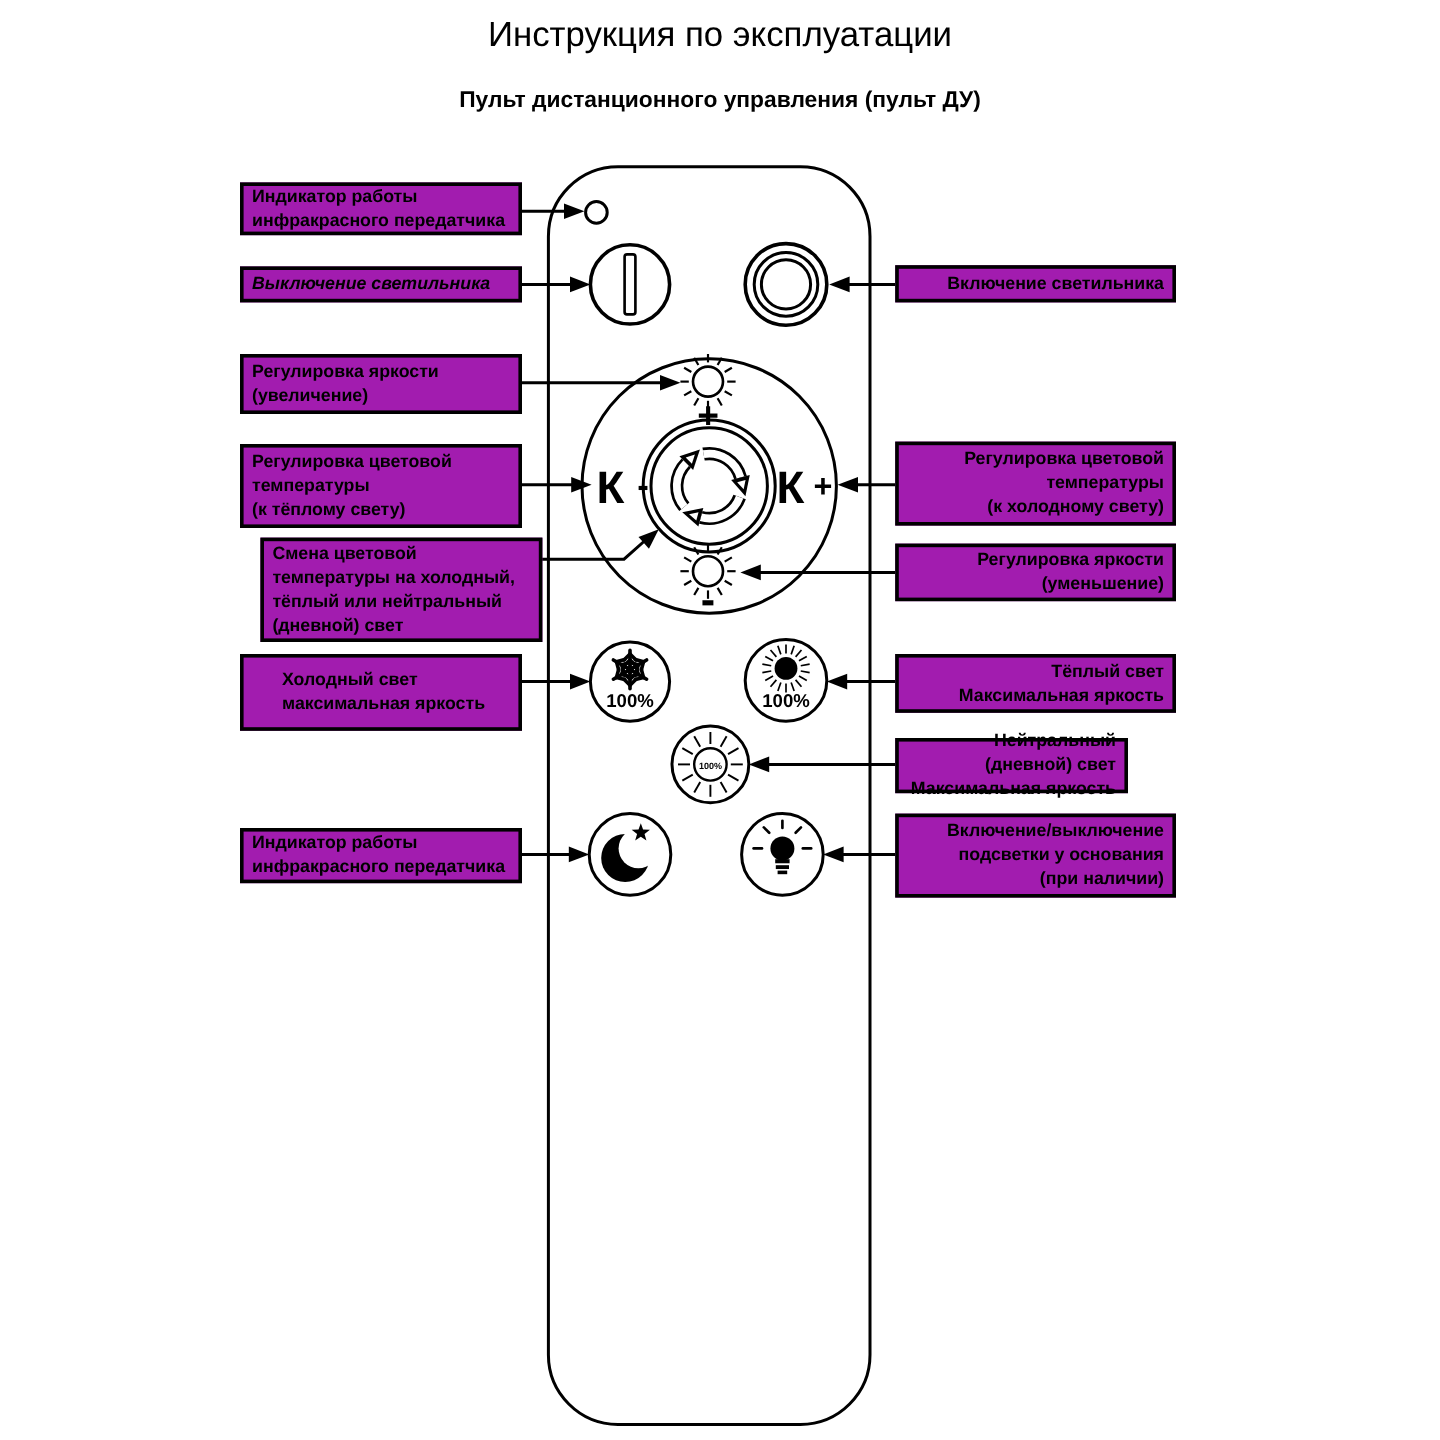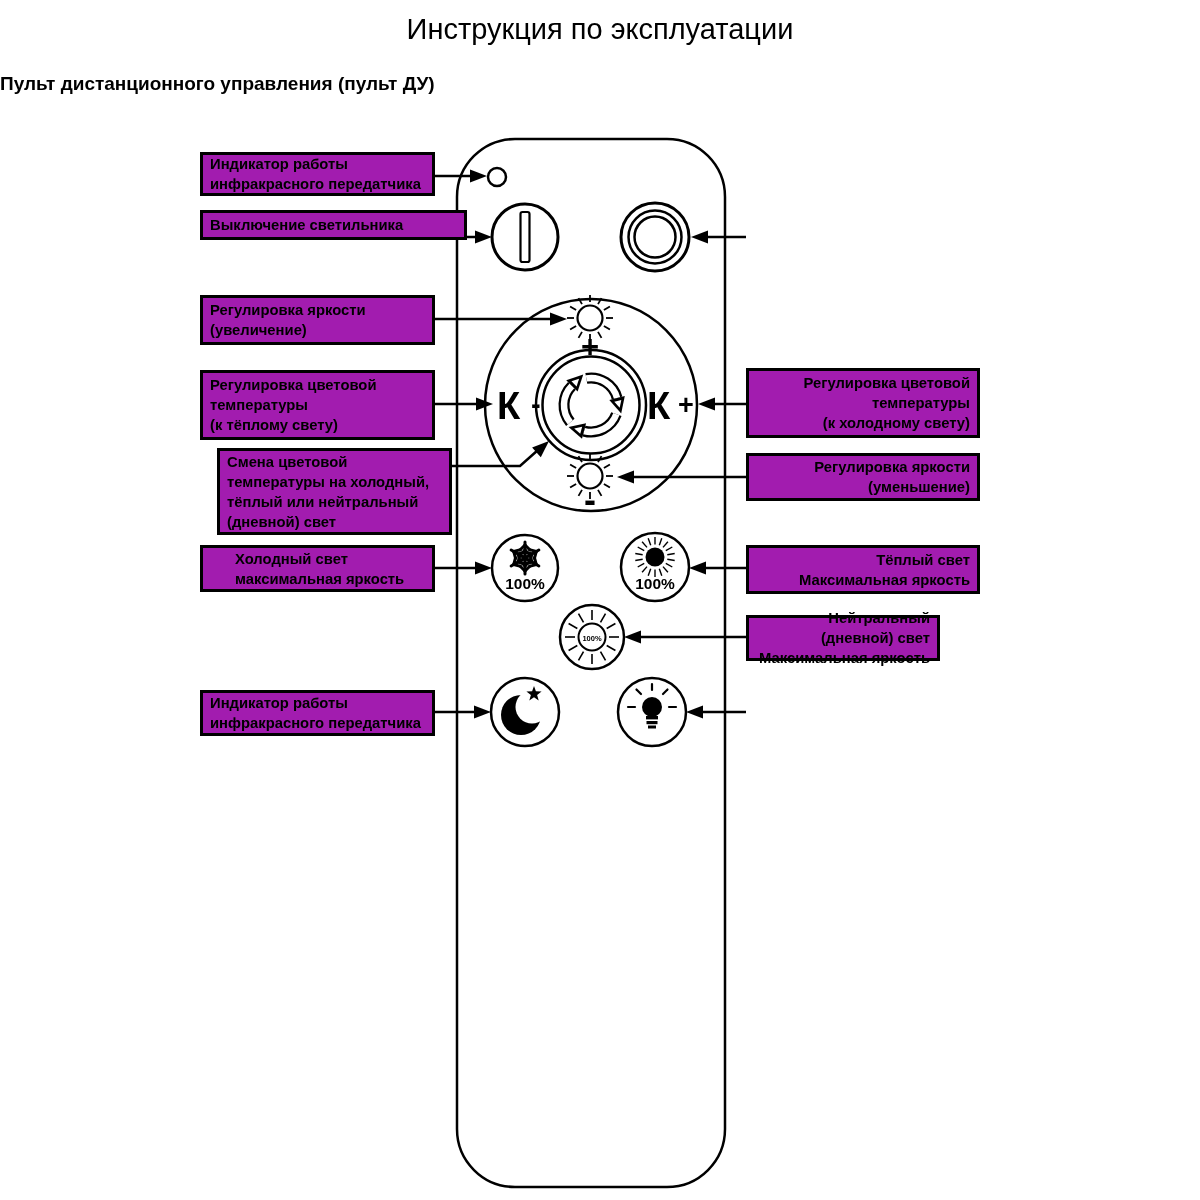--- a/index.html
+++ b/index.html
@@ -1,20 +1,20 @@
 <!DOCTYPE html>
 <html><head>
 <meta charset="utf-8">
 <style>
   html,body{margin:0;padding:0;background:#fff;}
   #canvas{position:relative;width:1200px;height:1200px;background:#fff;overflow:hidden;
           font-family:"Liberation Sans",sans-serif;color:#000;}
   .title{position:absolute;left:0;top:13px;width:100%;text-align:center;
          font-size:29px;font-weight:normal;}
-  .subtitle{position:absolute;left:0;top:73px;width:100%;text-align:left;
+  .subtitle{position:absolute;left:0;top:73px;width:100%;text-align:center;
             font-size:19px;font-weight:bold;}
   .label-box{position:absolute;box-sizing:border-box;border:3px solid #000;background:#a21caf;
              display:flex;align-items:center;font-size:14.8px;font-weight:bold;
              line-height:20px;white-space:pre-line;padding:0 7px;}
   .label-box.right{justify-content:flex-end;text-align:right;}
   svg{position:absolute;left:0;top:0;}
   .ln{stroke:#000;stroke-width:2.5;fill:none;}
   .ln3{stroke:#000;stroke-width:3;fill:#fff;}
   .ray{stroke:#000;stroke-width:1.8;}
   .thinray{stroke:#000;stroke-width:1.4;}
@@ -229,38 +229,42 @@
       <polygon class="fillb" points="689,568 706,561.5 706,574.5"></polygon>
       <line x1="746" y1="637" x2="639" y2="637" class="ln"></line>
       <polygon class="fillb" points="624,637 641,630.5 641,643.5"></polygon>
       <line x1="746" y1="712" x2="701" y2="712" class="ln"></line>
       <polygon class="fillb" points="686,712 703,705.5 703,718.5"></polygon>
     </g>
   </svg>
 
   <div class="label-box" style="left:200px;top:152px;width:235px;height:44px;">Индикатор работы
 инфракрасного передатчика</div>
-  <div class="label-box" style="left:200px;top:210px;width:267px;height:30px;">Выключение светильника</div>
+  <div class="label-box" style="left:200px;top:222px;width:235px;height:30px;font-style:italic;">Выключение светильника</div>
   <div class="label-box" style="left:200px;top:295px;width:235px;height:50px;">Регулировка яркости
 (увеличение)</div>
   <div class="label-box" style="left:200px;top:370px;width:235px;height:70px;">Регулировка цветовой
 температуры
 (к тёплому свету)</div>
   <div class="label-box" style="left:217px;top:448px;width:235px;height:87px;">Смена цветовой
 температуры на холодный,
 тёплый или нейтральный
 (дневной) свет</div>
-  <div class="label-box" style="left:200px;top:545px;width:235px;height:47px;padding-left:32px;">Холодный свет
+  <div class="label-box" style="left:200px;top:545px;width:235px;height:64px;padding-left:32px;">Холодный свет
 максимальная яркость</div>
   <div class="label-box" style="left:200px;top:690px;width:235px;height:46px;">Индикатор работы
 инфракрасного передатчика</div>
 
+  <div class="label-box right" style="left:746px;top:221px;width:234px;height:31px;">Включение светильника</div>
   <div class="label-box right" style="left:746px;top:368px;width:234px;height:70px;">Регулировка цветовой
 температуры
 (к холодному свету)</div>
   <div class="label-box right" style="left:746px;top:453px;width:234px;height:48px;">Регулировка яркости
 (уменьшение)</div>
   <div class="label-box right" style="left:746px;top:545px;width:234px;height:49px;padding-left:21px;">Тёплый свет
 Максимальная яркость</div>
   <div class="label-box right" style="left:746px;top:615px;width:194px;height:46px;">Нейтральный (дневной) свет
 Максимальная яркость</div>
+  <div class="label-box right" style="left:746px;top:678px;width:234px;height:70px;">Включение/выключение
+подсветки у основания
+(при наличии)</div>
 
 </div>
 
 </body></html>

